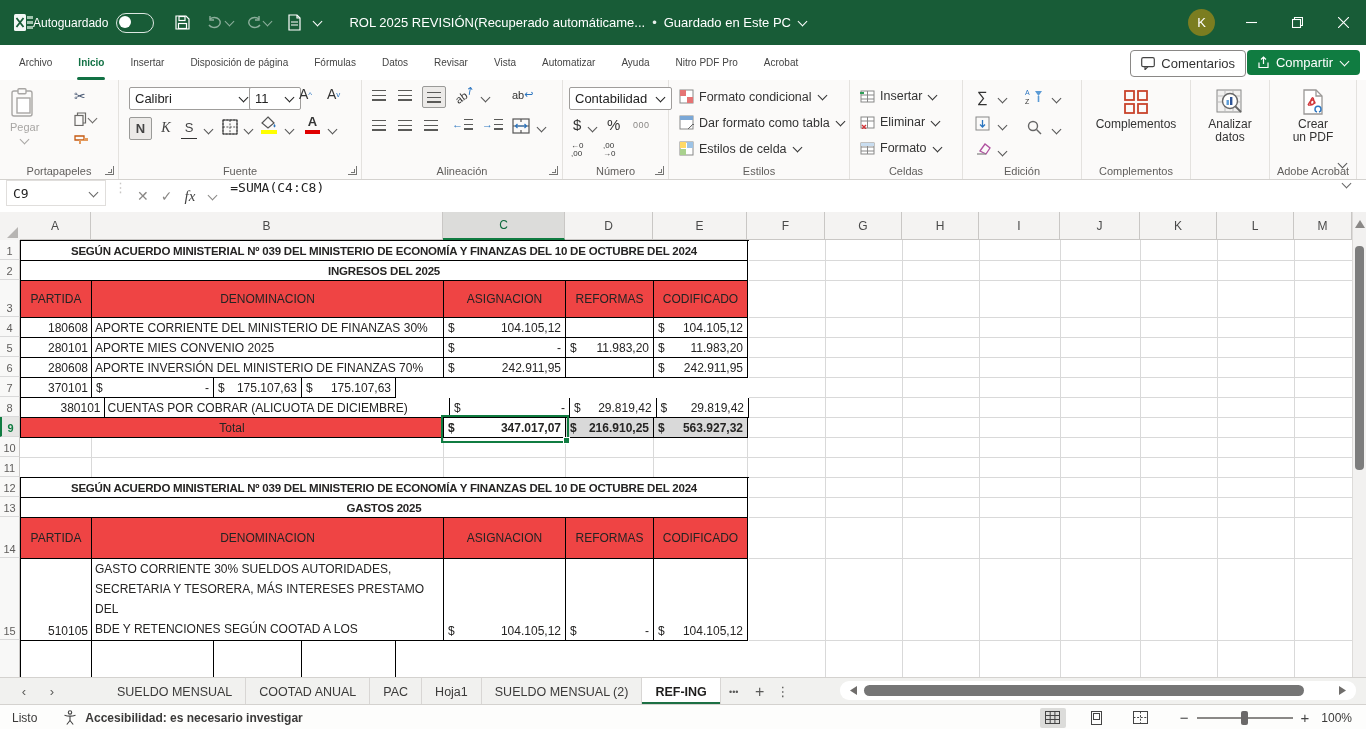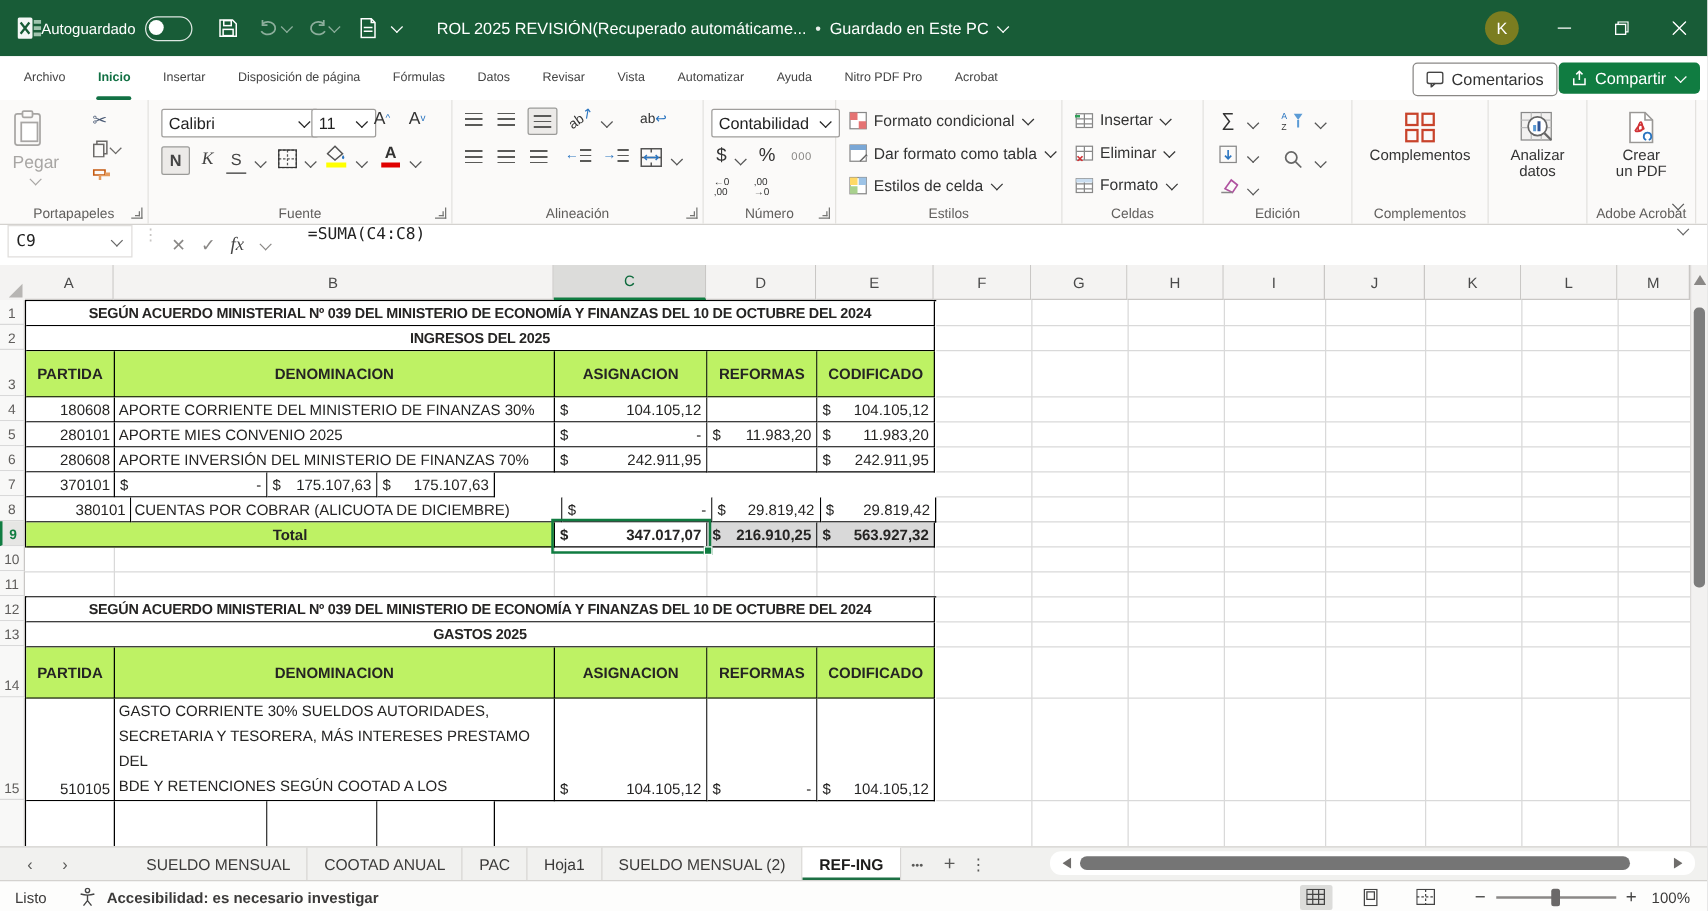--- a/index.html
+++ b/index.html
@@ -41,37 +41,37 @@
   .lines{display:inline-block;width:14px;height:11px;background:repeating-linear-gradient(to bottom,#5a5a58 0 1.4px,transparent 1.4px 4.6px);}
   .boxed{border:1px solid #9a9a98;background:#eceae8;border-radius:2px;}
   .mini{font-size:11px;}
   .bigbtn{display:flex;flex-direction:column;align-items:center;gap:3px;font-size:12px;color:#333;text-align:center;line-height:13px;}
   .itemrow{display:flex;align-items:center;gap:5px;font-size:12.5px;color:#333;white-space:nowrap;}
   
   .fbar{position:absolute;left:0;top:180px;width:1366px;height:32px;background:#fff;border-bottom:1px solid #d4d2cf;display:flex;}
   .namebox{width:86px;height:24px;margin-left:6px;border:1px solid #e0dedc;display:flex;align-items:center;justify-content:space-between;
            padding:0 6px;font-size:13px;font-family:"DejaVu Sans Mono",monospace;color:#222;}
   .fxgroup{display:flex;align-items:center;gap:12px;padding:0 10px;color:#8a8886;}
-  .formula{font-family:"DejaVu Sans Mono",monospace;font-size:13px;color:#222;margin-left:18px;}
+  .formula{font-family:"DejaVu Sans Mono",monospace;font-size:13px;color:#222;margin-left:2px;}
   
   .sheet{position:absolute;left:0;top:212px;width:1352px;height:465px;background:#fff;overflow:hidden;}
   .corner{position:absolute;left:0;top:0;width:20px;height:28px;background:#f4f3f2;border-right:1px solid #c9c7c5;border-bottom:1px solid #c9c7c5;}
   .corner::after{content:"";position:absolute;right:2px;bottom:2px;border-left:11px solid transparent;border-bottom:11px solid #b7b5b3;}
   .colhdr{position:absolute;top:0;height:28px;background:#f4f3f2;border-right:1px solid #c9c7c5;border-bottom:1px solid #c9c7c5;
           display:flex;align-items:center;justify-content:center;font-size:12px;color:#4a4a4a;box-sizing:border-box;}
   .colhdr.sel{background:#dcdcda;border-bottom:2px solid #107c41;color:#0e6b3d;}
   .rowhdr{position:absolute;left:0;width:20px;background:#f8f8f7;border-right:1px solid #c9c7c5;border-bottom:1px solid #d9d9d9;
           display:flex;align-items:flex-end;justify-content:center;font-size:11px;color:#5f5d5b;box-sizing:border-box;padding-bottom:2px;}
   .rowhdr.sel{background:#e6e6e4;color:#107c41;font-weight:bold;border-left:2px solid #107c41;}
   .vline{position:absolute;width:1px;background:#d9d9d9;top:28px;height:437px;}
   .hline{position:absolute;height:1px;background:#d9d9d9;left:20px;width:1332px;}
   .tbl{position:absolute;border-left:1px solid #000;border-top:1px solid #000;background:#fff;}
   .trow{display:flex;}
   .tc{border-right:1px solid #000;border-bottom:1px solid #000;box-sizing:border-box;font-size:12px;display:flex;align-items:center;overflow:hidden;background:#fff;}
-  .tc.hd{background:#bef264;font-weight:bold;justify-content:center;text-align:center;}
+  .tc.hd{background:#ef4444;font-weight:normal;justify-content:center;text-align:center;}
   .tc.ttl{font-weight:bold;justify-content:center;font-size:11.5px;letter-spacing:-0.2px;white-space:nowrap;}
   .tc.num{justify-content:flex-end;padding-right:3px;}
   .tc.txt{padding-left:3px;white-space:nowrap;}
   .mc{justify-content:space-between;padding:0 4px;}
   .mc .v{text-align:right;}
   .gray{background:#d9d9d9;}
   .bold{font-weight:bold;}
   .bottom{align-items:flex-end;padding-bottom:2px;}
   .pre{white-space:pre-line;line-height:20px;padding-left:3px;}
   .selbox{position:absolute;border:2px solid #107c41;background:transparent;pointer-events:auto;}
@@ -203,21 +203,21 @@
 
   <div class="ribbon">
 
     <div class="group" style="width:118px">
       <div style="position:absolute;left:10px;top:8px;text-align:center">
         <svg width="26" height="30" viewBox="0 0 26 30" fill="none" stroke="#a8a6a4" stroke-width="1.4">
             <rect x="2" y="3" width="20" height="25" rx="2"></rect>
             <rect x="8" y="0.8" width="8" height="5" rx="1" fill="#fbfaf9"></rect>
             <rect x="7" y="10" width="13" height="15" fill="#fff"></rect>
           </svg>
-        <div style="color:#a8a6a4;font-size:14px;margin-top:3px">Pegar</div>
+        <div style="color:#a8a6a4;font-size:11px;margin-top:3px">Pegar</div>
         <span class="chev" style="color:#a8a6a4"></span>
       </div>
       <div style="position:absolute;left:74px;top:8px;display:flex;flex-direction:column;gap:8px;align-items:flex-start">
         <span class="rbtn" style="color:#4a5a75;font-size:14px">✂</span>
         <span class="rbtn">
             <svg width="13" height="14" viewBox="0 0 13 14" fill="none" stroke="#6b6967" stroke-width="1.2">
               <rect x="1" y="3.5" width="8" height="10"></rect>
               <path d="M3.5 3.5 v-2.5 h8 v10 h-2.5"></path>
             </svg>
             <span class="chev" style="color:#6b6967"></span>

